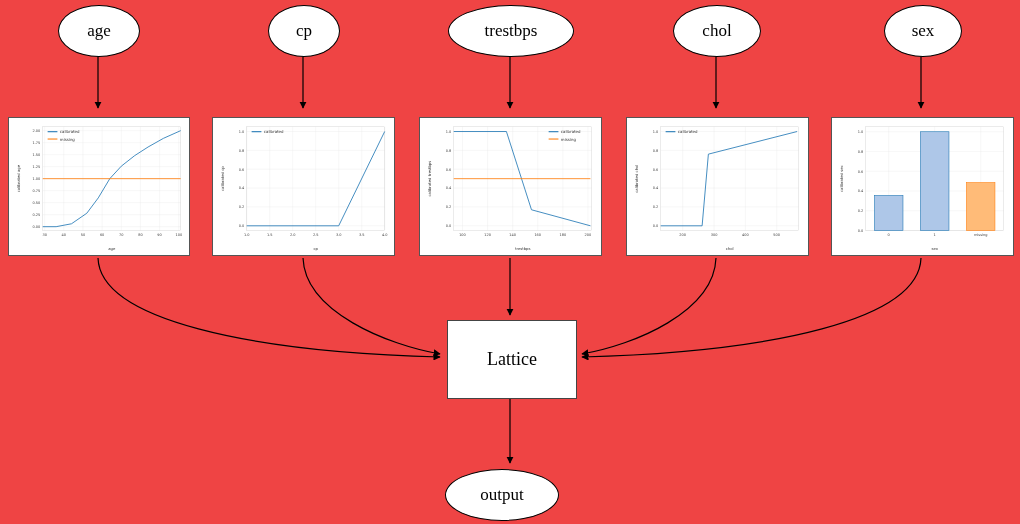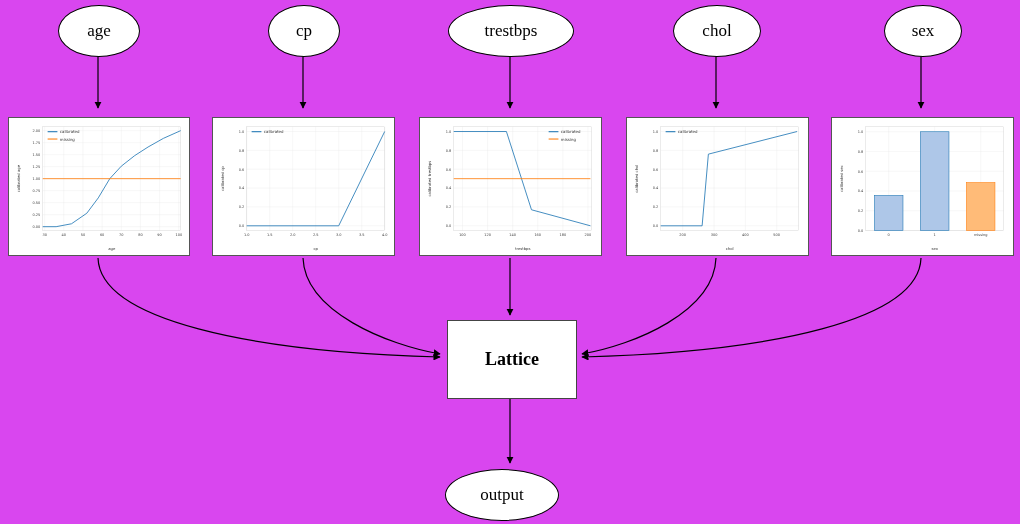--- a/index.html
+++ b/index.html
@@ -1,16 +1,16 @@
 <!DOCTYPE html>
 <html><head>
 <meta charset="utf-8">
 <style>
   html,body{margin:0;padding:0;background:#ffffff;}
-  #root{position:relative;width:1020px;height:524px;background:#d946ef;
+  #root{position:relative;width:1020px;height:524px;background:#ef4444;
         font-family:"Liberation Serif",serif;overflow:hidden;}
   .node-ellipse{position:absolute;border:1.2px solid #000;border-radius:50%;
         background:#fff;display:flex;align-items:center;justify-content:center;
         font-family:"Liberation Serif",serif;font-size:17px;color:#000;}
   .node-box{position:absolute;border:1.4px solid #444;background:#fff;
         display:flex;align-items:center;justify-content:center;
         font-family:"Liberation Serif",serif;font-size:18px;color:#000;}
   .panel{position:absolute;border:1.6px solid #555;background:#fff;box-sizing:border-box;}
   .plot-svg{display:block;}
   svg.edges{position:absolute;left:0;top:0;width:1020px;height:524px;pointer-events:none;}
@@ -241,21 +241,21 @@
         <text class="tick-txt" x="104.5" y="121" text-anchor="middle">1</text>
         <text class="tick-txt" x="151.5" y="121" text-anchor="middle">missing</text>
         <text class="axis-lbl" x="104.5" y="134.5" text-anchor="middle">sex</text>
         <text class="axis-lbl" text-anchor="middle" transform="rotate(-90 9 62)" x="9" y="63.3">calibrated sex</text>
         <rect x="42.93" y="79.16190476190476" width="29.14" height="35.838095238095235" fill="#aec7e8" stroke="#1f77b4" stroke-width="0.6"></rect>
         <rect x="89.93" y="14.047619047619053" width="29.14" height="100.95238095238095" fill="#aec7e8" stroke="#1f77b4" stroke-width="0.6"></rect>
         <rect x="136.93" y="66.03809523809525" width="29.14" height="48.96190476190475" fill="#ffbb78" stroke="#ff7f0e" stroke-width="0.6"></rect>
       </svg>
     </div>
 
-  <div class="node-box" style="left:447px;top:320px;width:128px;height:77px;font-weight:bold;">
+  <div class="node-box" style="left:447px;top:320px;width:128px;height:77px;">
     <span>Lattice</span>
   </div>
 
   <div class="node-ellipse" style="left:445px;top:469px;width:112px;height:50px;">
     <span>output</span>
   </div>
 
 </div>
 
 </body></html>

